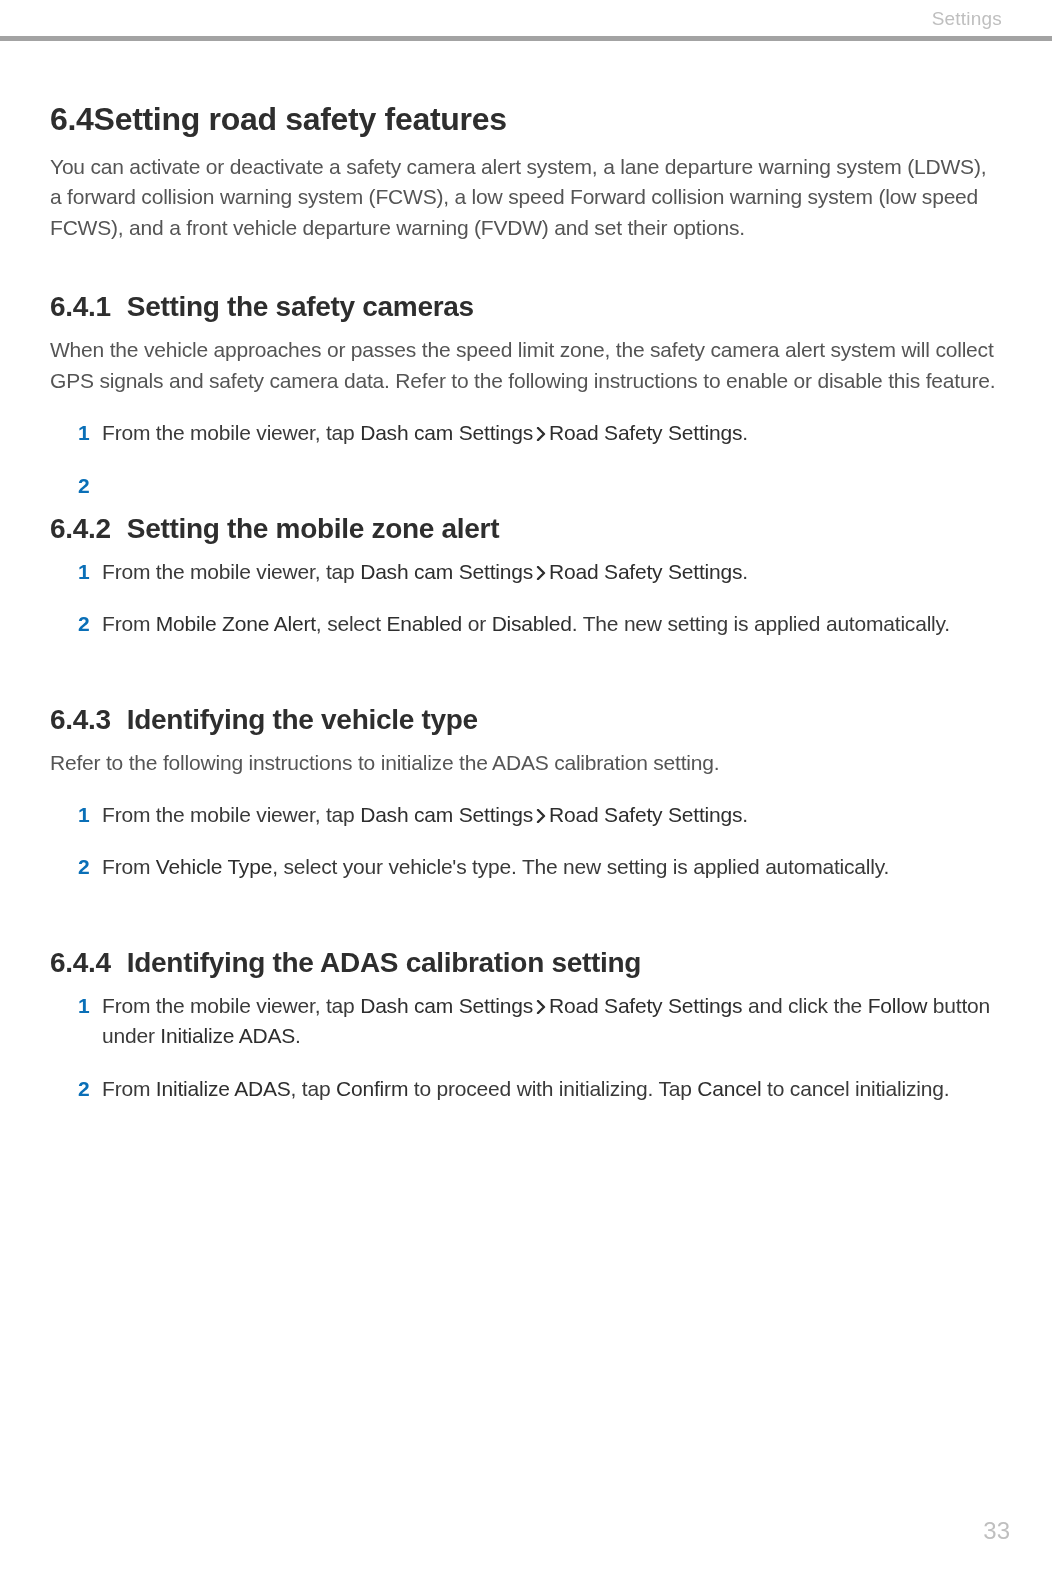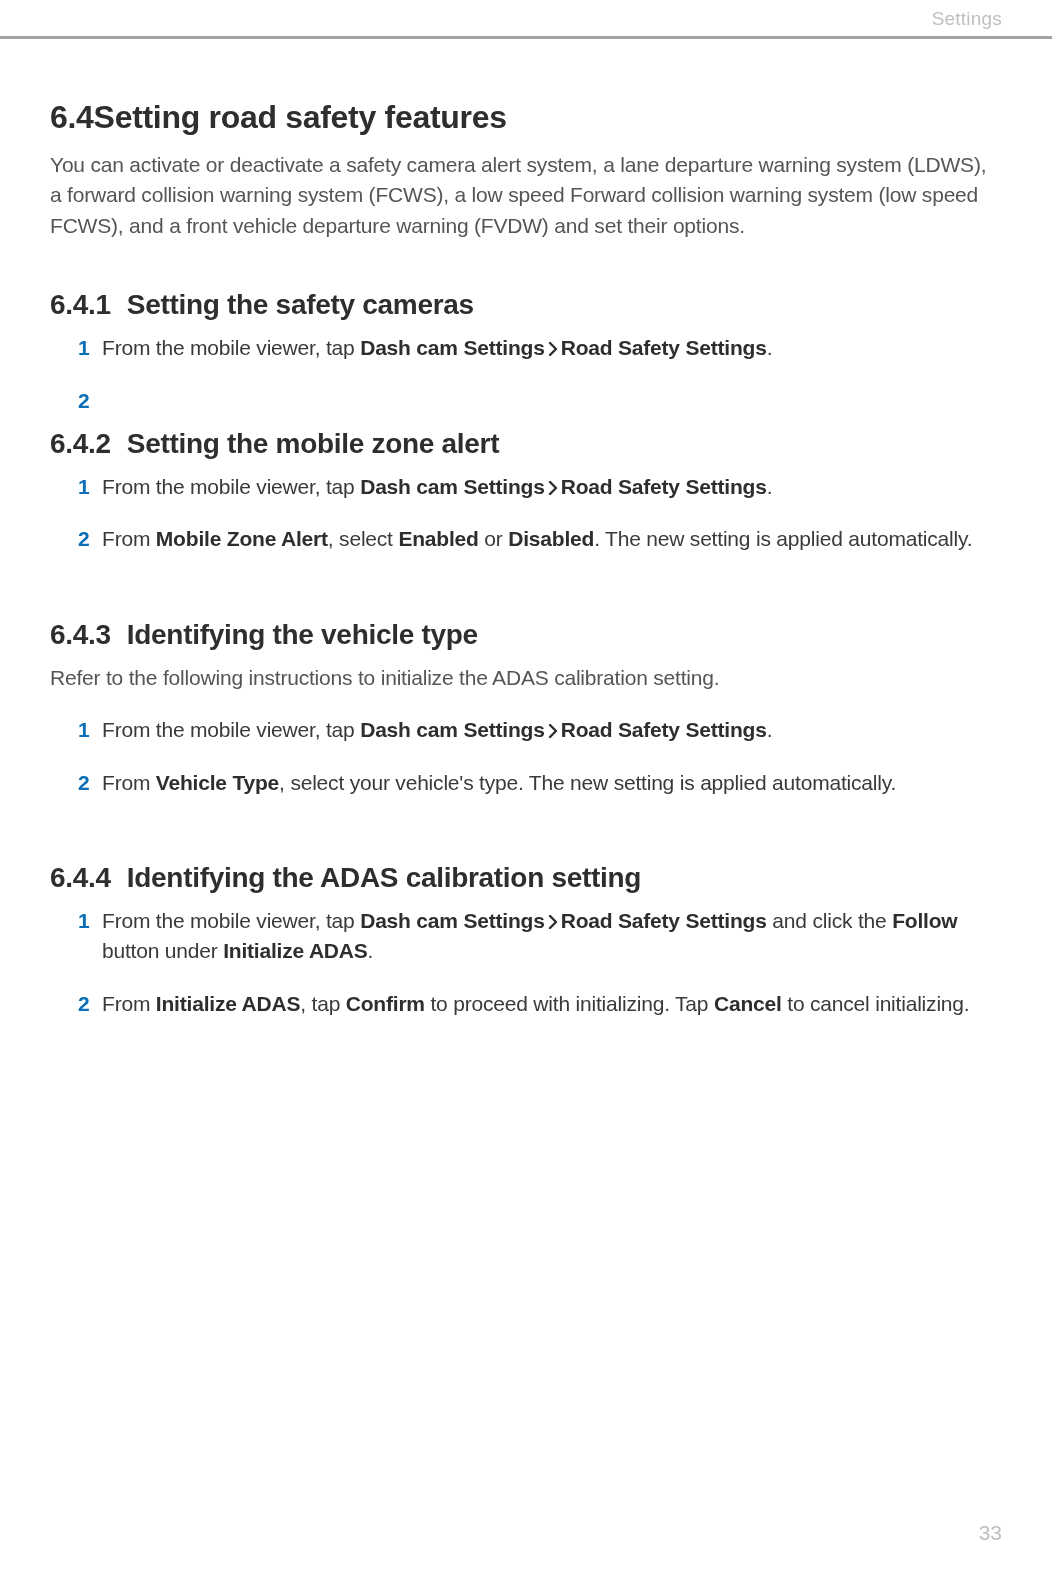--- a/index.html
+++ b/index.html
@@ -5,21 +5,21 @@
   * { margin: 0; padding: 0; box-sizing: border-box; }
   body {
     font-family: "Helvetica Neue", Helvetica, Arial, sans-serif;
     width: 1052px;
     height: 1569px;
     background: #fff;
     position: relative;
     color: #3a3a3a;
   }
   .header {
-    border-bottom: 3px solid #a3a3a3;
+    border-bottom: 5px solid #a3a3a3;
     padding: 8px 50px 6px 50px;
     text-align: right;
   }
   .header-label {
     color: #bfbfbf;
     font-size: 19px;
     font-weight: 400;
     letter-spacing: 0.2px;
   }
   .content {
@@ -79,34 +79,34 @@
   }
   ol.steps li .step-num {
     position: absolute;
     left: 0;
     top: 0;
     color: #0a6fb7;
     font-weight: 700;
     font-size: 21px;
   }
   ol.steps li b, ol.steps li strong {
-    font-weight: 700;
+    font-weight: 400;
     color: #2e2e2e;
   }
   .chev {
     display: inline-block;
     vertical-align: -1px;
     margin: 0 2px;
   }
   .chev svg { display: block; }
   .page-num {
     position: absolute;
-    right: 50px;
+    right: 42px;
     bottom: 24px;
-    font-size: 21px;
+    font-size: 24px;
     color: #bfbfbf;
     font-weight: 400;
   }
 </style>
 </head>
 <body>
 
 <div class="header">
   <span class="header-label">Settings</span>
 </div>
@@ -114,20 +114,21 @@
 <div class="content">
 
   <h2 class="section">
     <span class="num">6.4</span><span>Setting road safety features</span>
   </h2>
   <p class="intro">You can activate or deactivate a safety camera alert system, a lane departure warning system (LDWS), a forward collision warning system (FCWS), a low speed Forward collision warning system (low speed FCWS), and a front vehicle departure warning (FVDW) and set their options.</p>
 
   <h3 class="subsection">
     <span class="num">6.4.1</span><span>Setting the safety cameras</span>
   </h3>
+  <p class="sub-intro">When the vehicle approaches or passes the speed limit zone, the safety camera alert system will collect GPS signals and safety camera data. Refer to the following instructions to enable or disable this feature.</p>
   <ol class="steps">
     <li>
       <span class="step-num">1</span>
       <span><span>From the mobile viewer, tap </span><b>Dash cam Settings</b><span class="chev"><svg width="12" height="14" viewBox="0 0 12 14">
               <path d="M3 1 L9 7 L3 13" stroke="#2e2e2e" stroke-width="2.4" fill="none" stroke-linecap="round" stroke-linejoin="round"></path>
             </svg></span><b>Road Safety Settings</b><span>.</span></span>
     </li>
     <li>
       <span class="step-num">2</span>
     </li>

